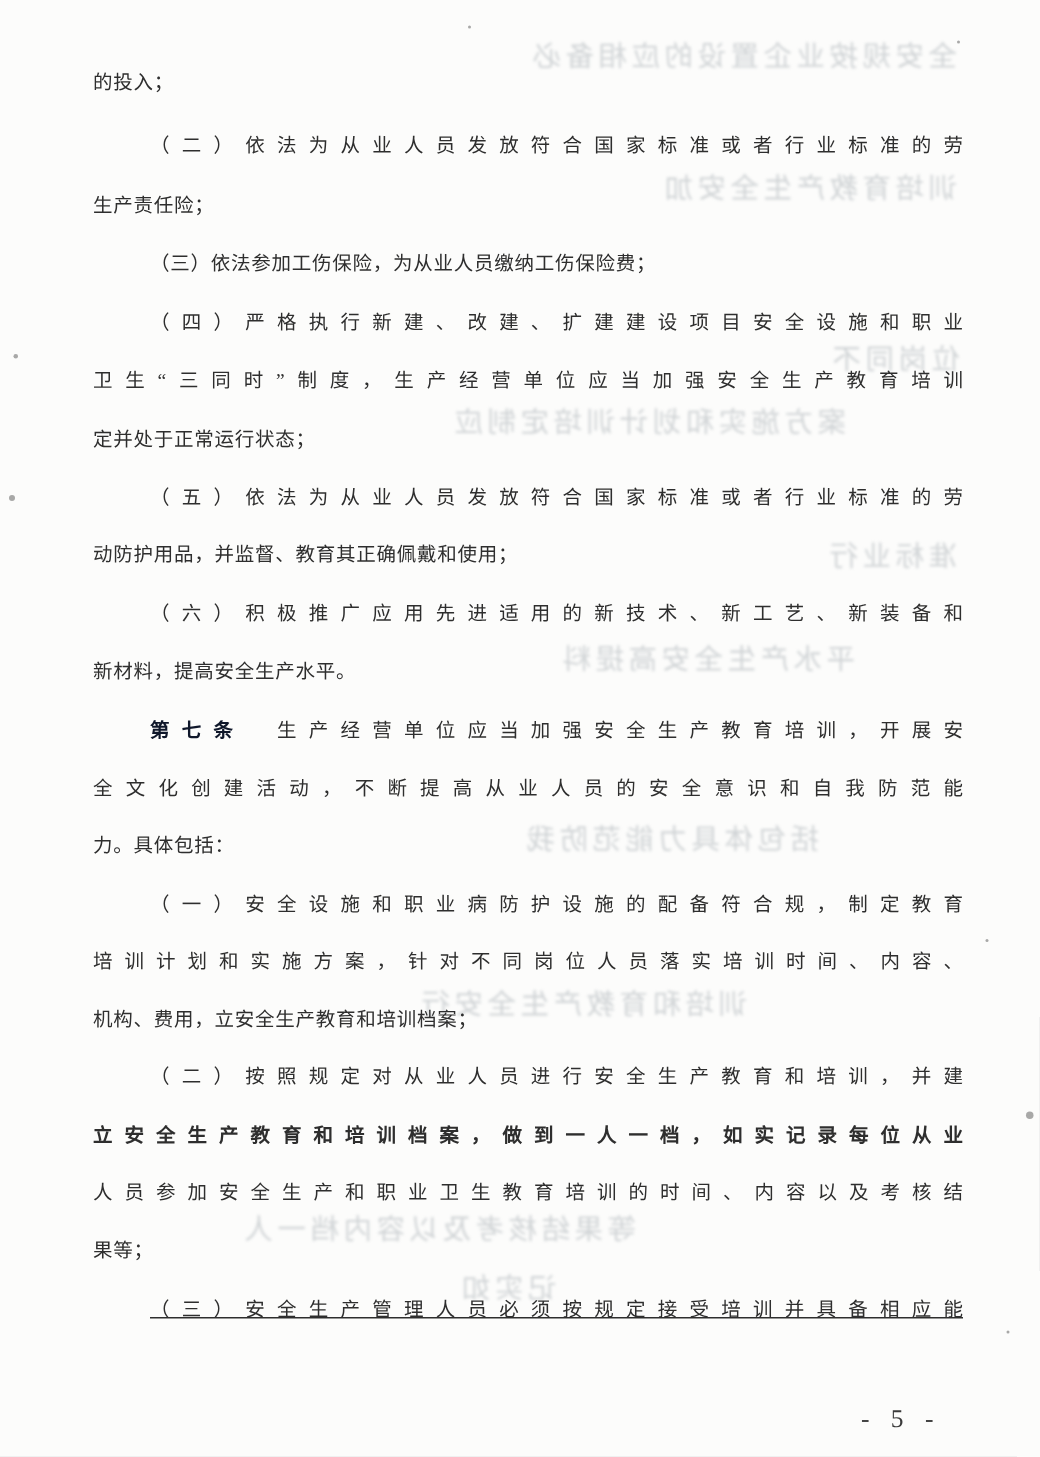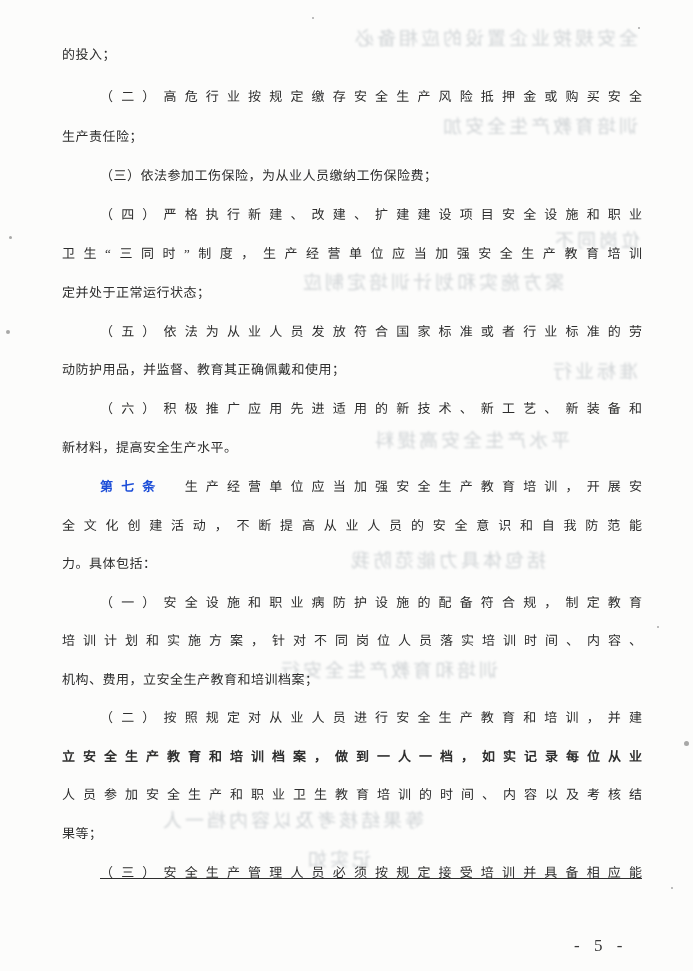--- a/index.html
+++ b/index.html
@@ -26,21 +26,21 @@
     white-space: nowrap;
   }
   .line.just {
     white-space: normal;
     text-align: justify;
     text-align-last: justify;
     letter-spacing: 0;
   }
   .line b {
     font-weight: bold;
-    color: #1d4ed8;
+    color: #0f172a;
   }
   
   .ghost {
     position: absolute;
     font-size: 19px;
     line-height: 22px;
     color: #a6adb2;
     opacity: 0.5;
     filter: blur(1.1px);
     transform: scaleX(-1);
@@ -77,21 +77,21 @@
       <div class="ghost" style="left: 300px; top: 272px;">案方施实和划计训培定制应</div>
       <div class="ghost" style="left: 550px; top: 361px;">准标业行</div>
       <div class="ghost" style="left: 372px; top: 430px;">平水产生全安高提料</div>
       <div class="ghost" style="left: 348px; top: 550px;">括包体具力能范防我</div>
       <div class="ghost" style="left: 278px; top: 660px;">训培和育教产生全安行</div>
       <div class="ghost" style="left: 160px; top: 810px;">等果结核考及以容内档一人</div>
       <div class="ghost" style="left: 305px; top: 849px;">记实如</div>
     </div>
   <div id="text-layer">
       <div class="line" style="left: 62px; top: 42px; width: 580px;">的投入；</div>
-      <div class="line just" style="left: 100px; top: 84px; width: 542px;">（二）高危行业按规定缴存安全生产风险抵押金或购买安全</div>
+      <div class="line just" style="left: 100px; top: 84px; width: 542px;">（二）依法为从业人员发放符合国家标准或者行业标准的劳</div>
       <div class="line" style="left: 62px; top: 124px; width: 580px;">生产责任险；</div>
       <div class="line" style="left: 100px; top: 163px; width: 542px;">（三）依法参加工伤保险，为从业人员缴纳工伤保险费；</div>
       <div class="line just" style="left: 100px; top: 202px; width: 542px;">（四）严格执行新建、改建、扩建建设项目安全设施和职业</div>
       <div class="line just" style="left: 62px; top: 241px; width: 580px;">卫生“三同时”制度，生产经营单位应当加强安全生产教育培训</div>
       <div class="line" style="left: 62px; top: 280px; width: 580px;">定并处于正常运行状态；</div>
       <div class="line just" style="left: 100px; top: 319px; width: 542px;">（五）依法为从业人员发放符合国家标准或者行业标准的劳</div>
       <div class="line" style="left: 62px; top: 357px; width: 580px;">动防护用品，并监督、教育其正确佩戴和使用；</div>
       <div class="line just" style="left: 100px; top: 396px; width: 542px;">（六）积极推广应用先进适用的新技术、新工艺、新装备和</div>
       <div class="line" style="left: 62px; top: 435px; width: 580px;">新材料，提高安全生产水平。</div>
       <div class="line just" style="left: 100px; top: 474px; width: 542px;"><b>第七条</b>　生产经营单位应当加强安全生产教育培训，开展安</div>

